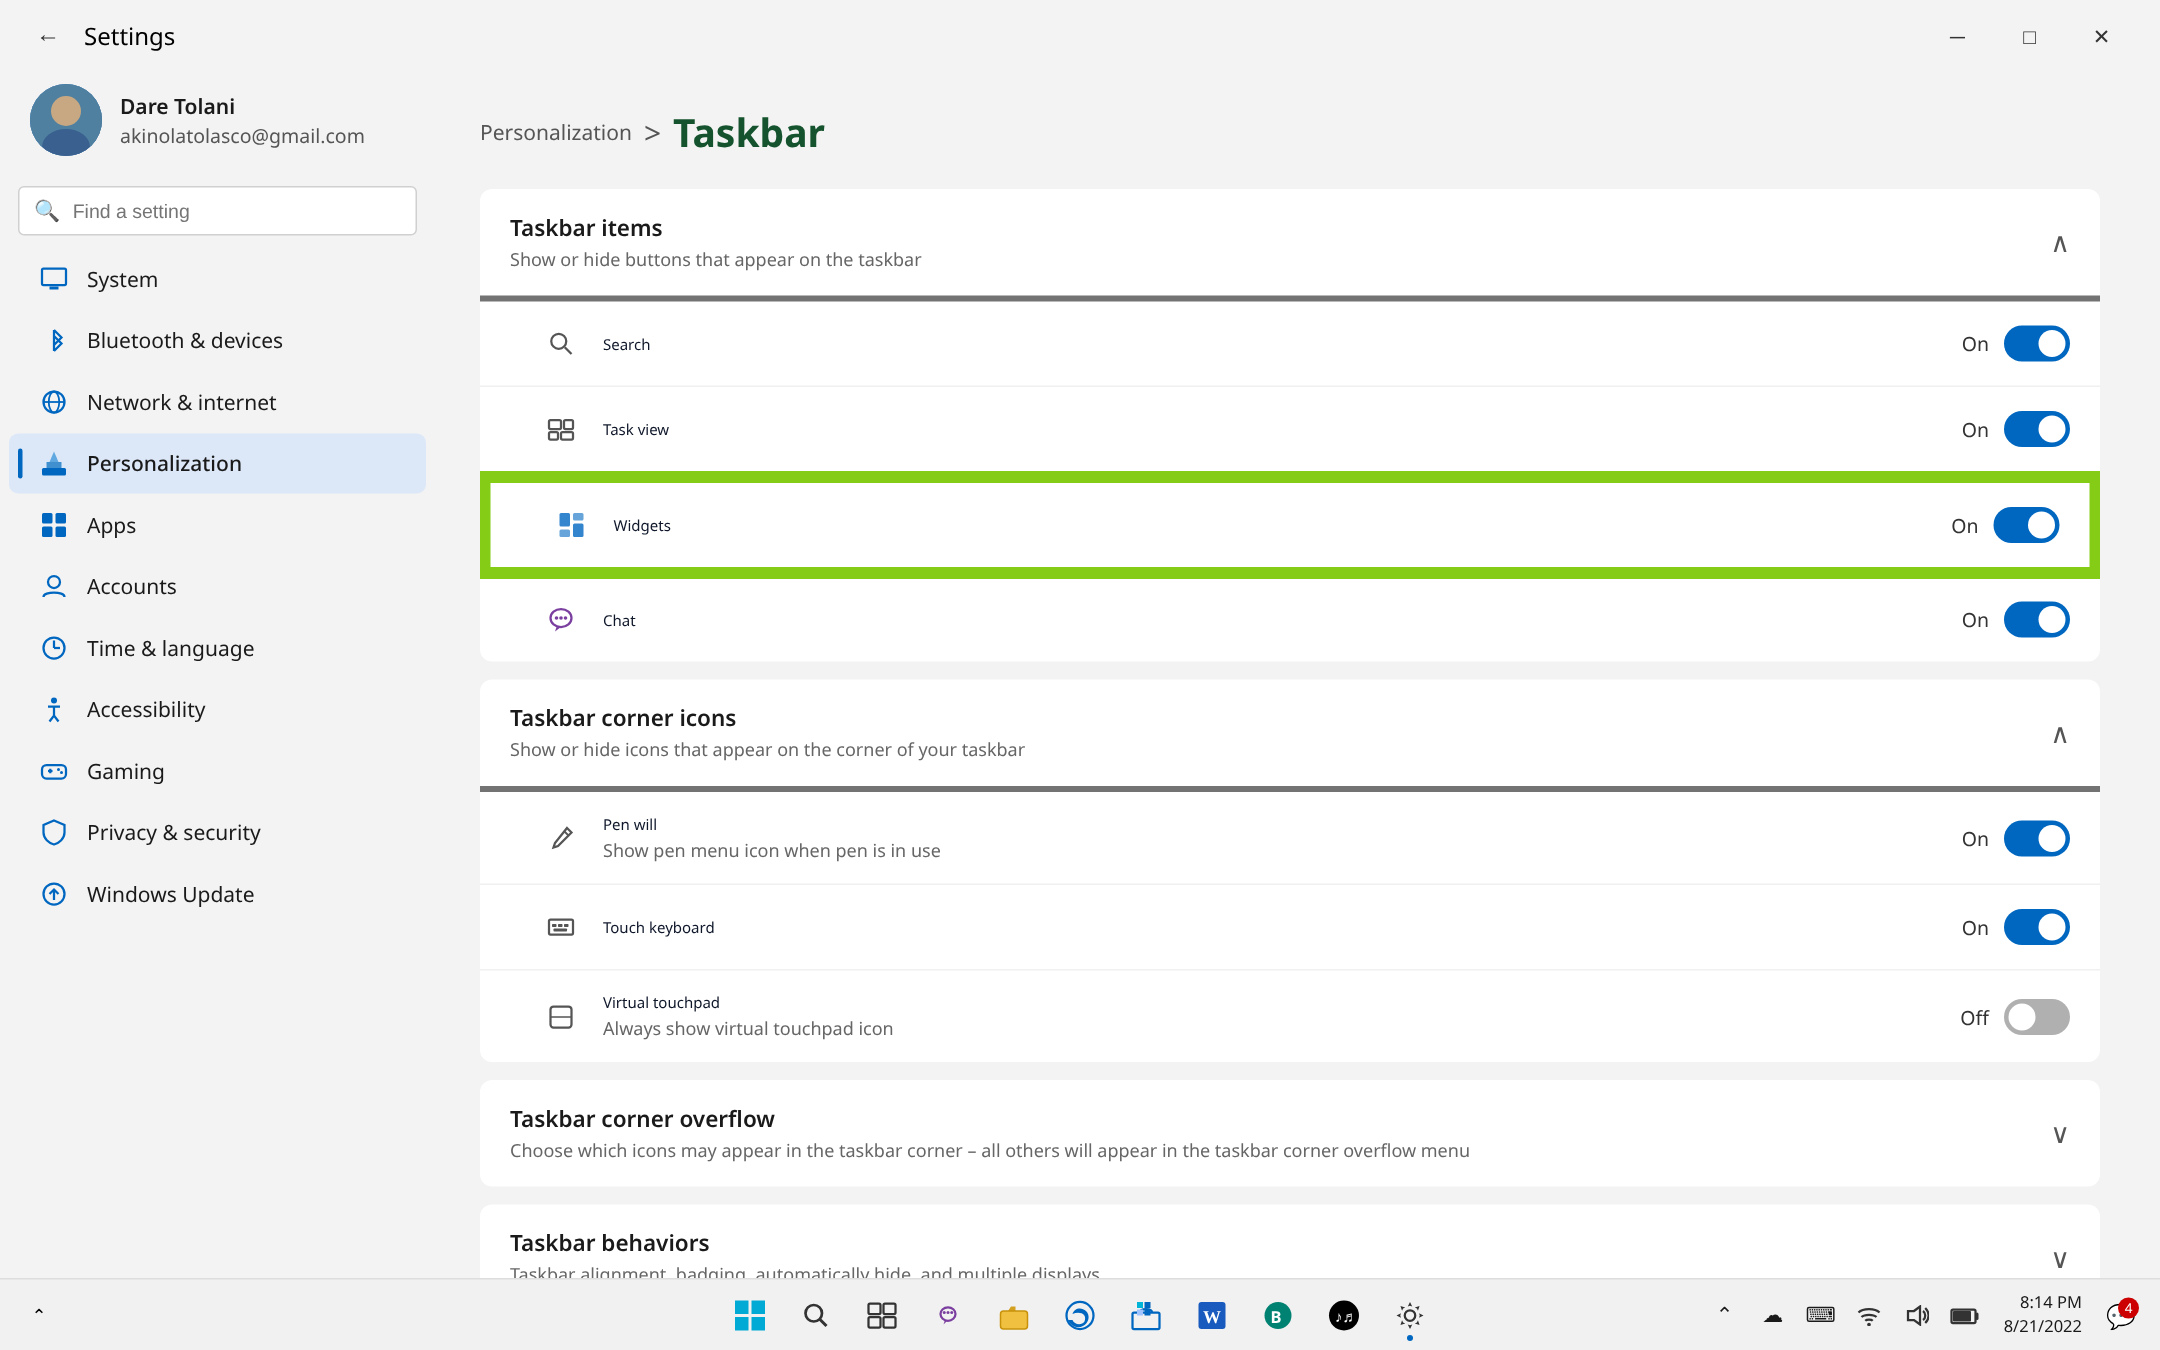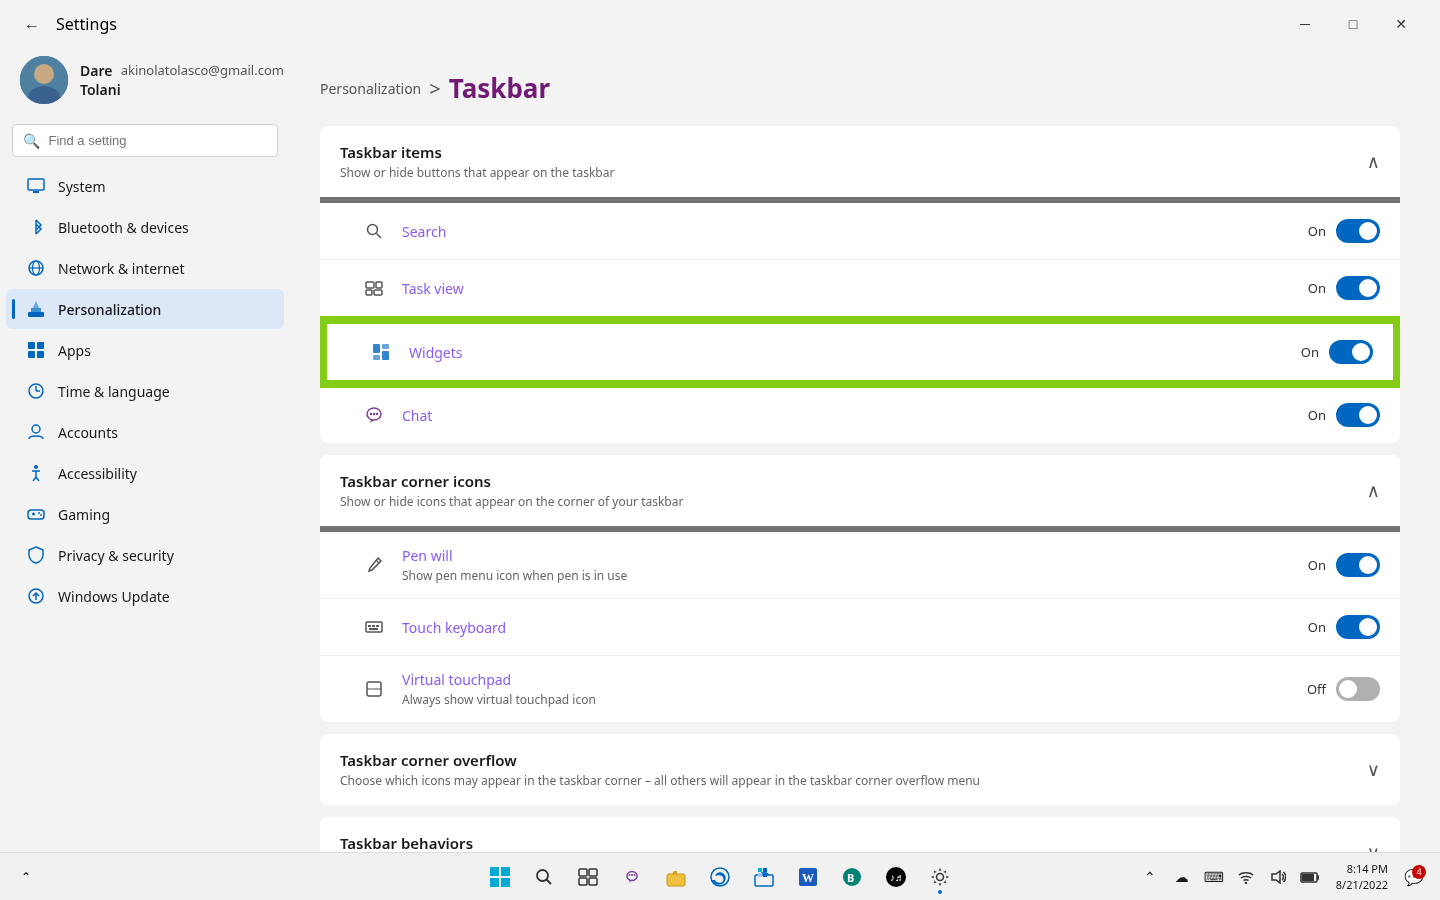--- a/index.html
+++ b/index.html
@@ -81,21 +81,21 @@
     }
     .avatar-img {
       width: 100%;
       height: 100%;
       background: linear-gradient(135deg, #4a90d9 0%, #2d6a9f 100%);
       display: flex;
       align-items: flex-end;
       justify-content: center;
       position: relative;
     }
-    .user-info { display: flex; flex-direction: row; }
+    .user-info { display: flex; flex-direction: column; }
     .user-name { font-size: 14px; font-weight: 600; color: #1a1a1a; }
     .user-email { font-size: 13px; color: #555; }
 
     .search-box {
       margin: 4px 12px 8px 12px;
       display: flex;
       align-items: center;
       background: white;
       border: 1px solid #d0d0d0;
       border-radius: 4px;
@@ -157,36 +157,36 @@
       font-size: 14px;
       color: #555;
       margin-bottom: 20px;
       display: flex;
       align-items: center;
       gap: 8px;
     }
     .breadcrumb-current {
       font-size: 26px;
       font-weight: 700;
-      color: #701a75;
+      color: #14532d;
     }
     .breadcrumb-sep { font-size: 20px; color: #555; }
 
     .section-card {
       background: white;
       border-radius: 8px;
       margin-bottom: 12px;
       overflow: hidden;
     }
     .section-header {
       display: flex;
       align-items: center;
       justify-content: space-between;
       padding: 16px 20px;
-      border-bottom: 6px solid #737373;
+      border-bottom: 4px solid #737373;
     }
     .section-header-info {}
     .section-title {
       font-size: 15px;
       font-weight: 600;
       color: #1a1a1a;
     }
     .section-subtitle {
       font-size: 12px;
       color: #666;
@@ -213,22 +213,22 @@
       margin-right: 14px;
       flex-shrink: 0;
       display: flex;
       align-items: center;
       justify-content: center;
       color: #555;
       font-size: 18px;
     }
     .setting-row-info { flex: 1; }
     .setting-row-label {
-      font-size: 14px;
-      color: #8b5cf6;
+      font-size: 10px;
+      color: #0f172a;
     }
     .setting-row-desc {
       font-size: 12px;
       color: #666;
       margin-top: 2px;
     }
     .setting-row-control {
       display: flex;
       align-items: center;
       gap: 10px;
@@ -460,35 +460,35 @@
               <rect x="11" y="2" width="7" height="7" rx="1" fill="#0067c0"></rect>
               <rect x="2" y="11" width="7" height="7" rx="1" fill="#0067c0"></rect>
               <rect x="11" y="11" width="7" height="7" rx="1" fill="#0067c0"></rect>
             </svg>
         </span>
         <span>Apps</span>
       </div>
       <div class="nav-item">
         <span class="nav-icon">
           <svg width="20" height="20" viewBox="0 0 20 20">
+              <circle cx="10" cy="7" r="4" fill="none" stroke="#0067c0" stroke-width="1.5"></circle>
+              <path d="M3 17 C3 13 17 13 17 17" fill="none" stroke="#0067c0" stroke-width="1.5"></path>
+            </svg>
+        </span>
+        <span>Accounts</span>
+      </div>
+      <div class="nav-item">
+        <span class="nav-icon">
+          <svg width="20" height="20" viewBox="0 0 20 20">
               <circle cx="10" cy="10" r="7" fill="none" stroke="#0067c0" stroke-width="1.5"></circle>
               <line x1="10" y1="5" x2="10" y2="10" stroke="#0067c0" stroke-width="1.5"></line>
               <line x1="10" y1="10" x2="14" y2="10" stroke="#0067c0" stroke-width="1.5"></line>
             </svg>
         </span>
         <span>Time &amp; language</span>
-      </div>
-      <div class="nav-item">
-        <span class="nav-icon">
-          <svg width="20" height="20" viewBox="0 0 20 20">
-              <circle cx="10" cy="7" r="4" fill="none" stroke="#0067c0" stroke-width="1.5"></circle>
-              <path d="M3 17 C3 13 17 13 17 17" fill="none" stroke="#0067c0" stroke-width="1.5"></path>
-            </svg>
-        </span>
-        <span>Accounts</span>
       </div>
       <div class="nav-item">
         <span class="nav-icon">
           <svg width="20" height="20" viewBox="0 0 20 20">
               <circle cx="10" cy="4" r="2" fill="#0067c0"></circle>
               <path d="M6 8 L14 8 M10 8 L10 14 M7 18 L10 14 L13 18" fill="none" stroke="#0067c0" stroke-width="1.5"></path>
             </svg>
         </span>
         <span>Accessibility</span>
       </div>

